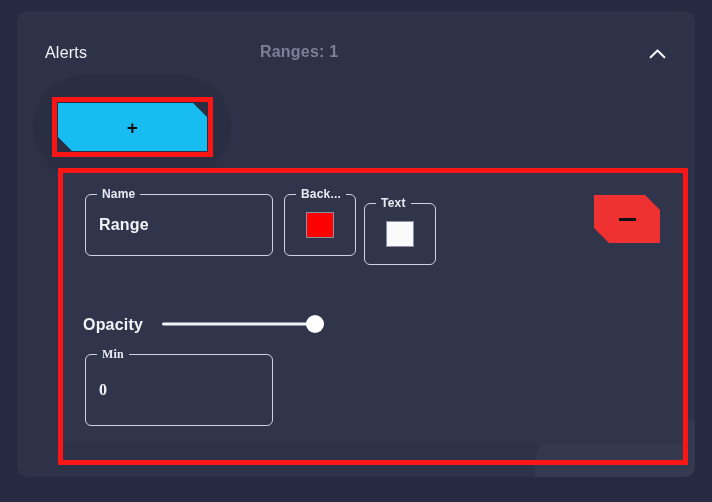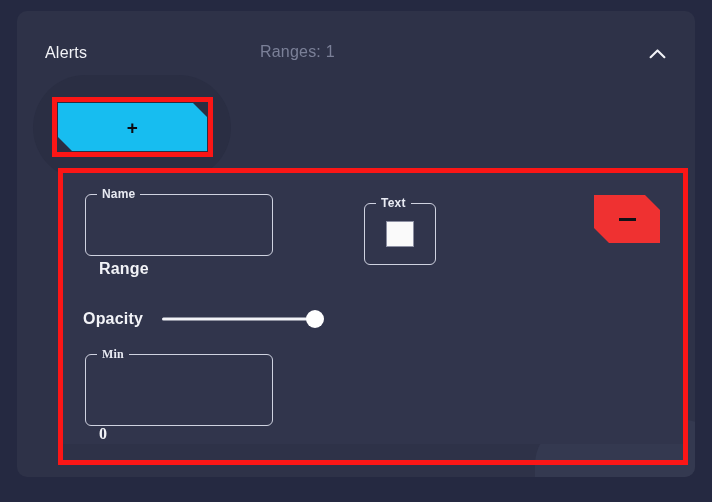--- a/index.html
+++ b/index.html
@@ -56,21 +56,21 @@
     font-weight: normal;
     color: #f2f3f7;
     letter-spacing: 0.2px;
   }
 
   .ranges-count {
     position: absolute;
     left: 243px;
     top: 32px;
     font-size: 16px;
-    font-weight: normal;
+    font-weight: bold;
     color: #7b8098;
     letter-spacing: 0.2px;
   }
 
   .collapse-btn {
     position: absolute;
     right: 18px;
     top: 22px;
     width: 40px;
     height: 40px;
@@ -172,21 +172,20 @@
   }
   .field > .value {
     position: absolute;
     left: 13px;
     top: 50%;
     transform: translateY(-50%);
     font-size: 16px;
     font-weight: bold;
     color: #f2f3f7;
     letter-spacing: 0.2px;
-    margin-top: 44px;
   }
 
   #field-name  { left: 22px;  top: 21px;  width: 188px; height: 62px; }
   #field-bg    { left: 221px; top: 21px;  width: 72px;  height: 62px; }
   #field-text  { left: 301px; top: 30px;  width: 72px;  height: 62px; }
   #field-min   { left: 22px;  top: 181px; width: 188px; height: 72px; font-family: Liberation Serif, serif; }
   #field-max   { left: 221px; top: 181px; width: 192px; height: 72px; }
 
   .swatch {
     position: absolute;
@@ -222,21 +221,21 @@
   }
 
   
   .opacity-row {
     position: absolute;
     left: 20px;
     top: 131px;
     width: 280px;
     height: 30px;
     display: flex;
-    align-items: center;
+    align-items: flex-end;
   }
   .opacity-label {
     font-size: 16px;
     font-weight: bold;
     color: #f2f3f7;
     letter-spacing: 0.2px;
   }
   .slider {
     position: relative;
     margin-left: 19px;
@@ -290,20 +289,24 @@
   </button>
   <div class="add-annot"></div>
 
   <div class="range-card">
 
     <div class="field" id="field-name">
       <span class="legend">Name</span>
       <span class="value">Range</span>
     </div>
 
+    <div class="field" id="field-bg">
+      <span class="legend">Back...</span>
+      <span class="swatch" id="swatch-bg" style="background: rgb(255, 0, 0);"></span>
+    </div>
 
     <div class="field" id="field-text">
       <span class="legend">Text</span>
       <span class="swatch" id="swatch-text" style="background: rgb(250, 250, 250);"></span>
     </div>
 
     <button class="delete-btn">
       <span class="minus"></span>
     </button>
 

